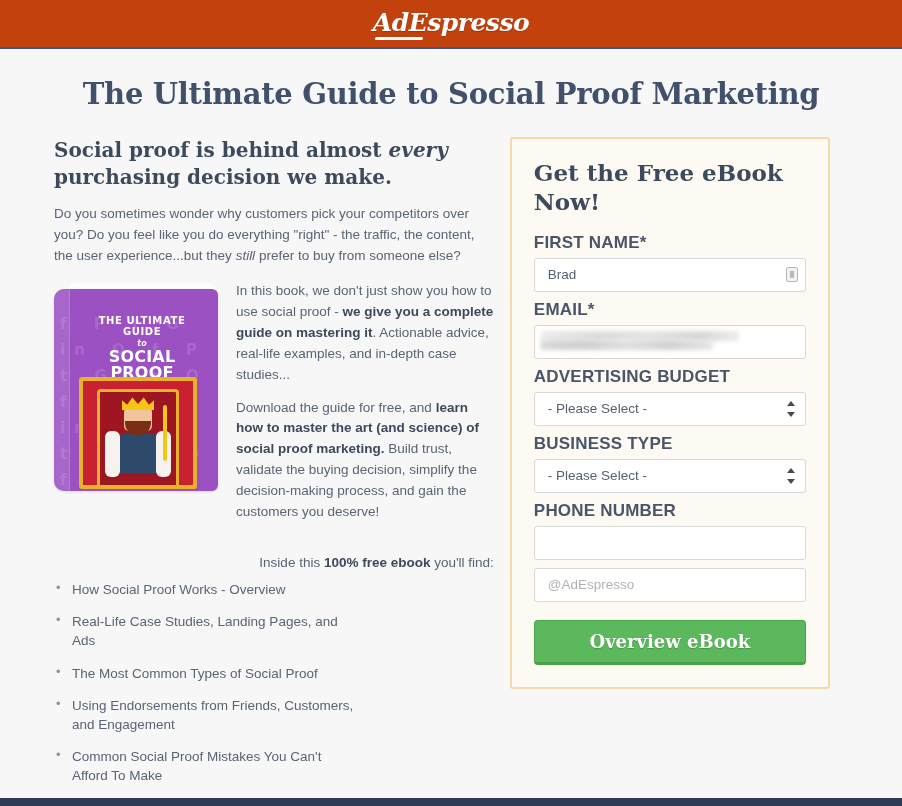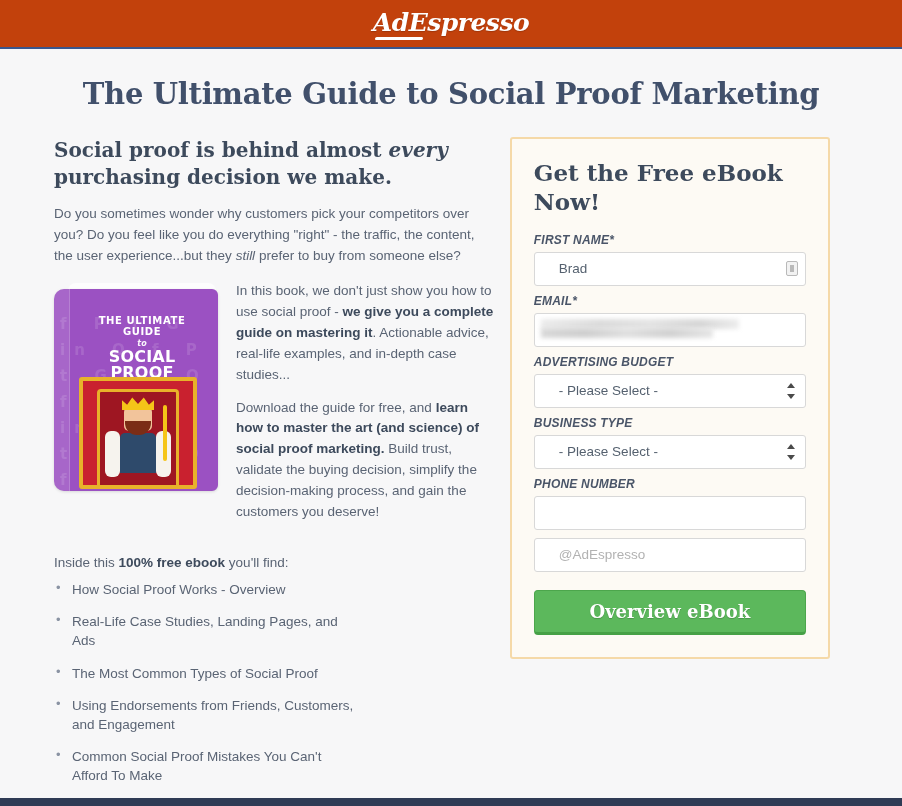--- a/index.html
+++ b/index.html
@@ -176,21 +176,21 @@
   .king-robe-r { right: 22px; }
   .king-scepter {
     position: absolute; right: 26px; top: 24px;
     width: 4px; height: 56px; background: #f5c518; border-radius: 2px;
   }
 
   
   .book-copy { flex: 1; padding-top: 2px; }
 
   .inside-line {
-    text-align: left;
+    text-align: right;
     color: #5a6474;
     font-size: 13.5px;
     margin: 20px 0 10px 0;
   }
   .inside-line b { color: #3d4a5c; font-weight: bold; }
 
   ul.feature-list { list-style: none; margin: 6px 0 0 0; padding: 0; }
   ul.feature-list li {
     position: relative;
     color: #5a6474;
@@ -217,32 +217,31 @@
     color: #3d4a5c;
     font-family: "DejaVu Serif", serif;
     font-weight: bold;
     font-size: 23px;
     line-height: 1.25;
     margin: 0 0 16px 0;
   }
   .field-label {
     display: block;
     color: #4a5568;
-    font-size: 12px;
+    font-size: 17px;
     font-weight: bold;
     letter-spacing: .2px;
     margin: 0 0 5px 0;
-    font-style: italic;
   }
   .field {
     width: 100%; height: 34px;
     background: #ffffff;
     border: 1px solid #d8d8d8;
     border-radius: 3px;
-    padding: 0 24px;
+    padding: 0 13px;
     font-size: 13.5px;
     color: #55616f;
     font-family: "Liberation Sans", sans-serif;
     margin: 0 8px 8px 0;
     outline: none;
     display: block;
   }
   .field::placeholder { color: #b2b2b2; }
   .field-wrap { position: relative; }
   .autofill-icon {

